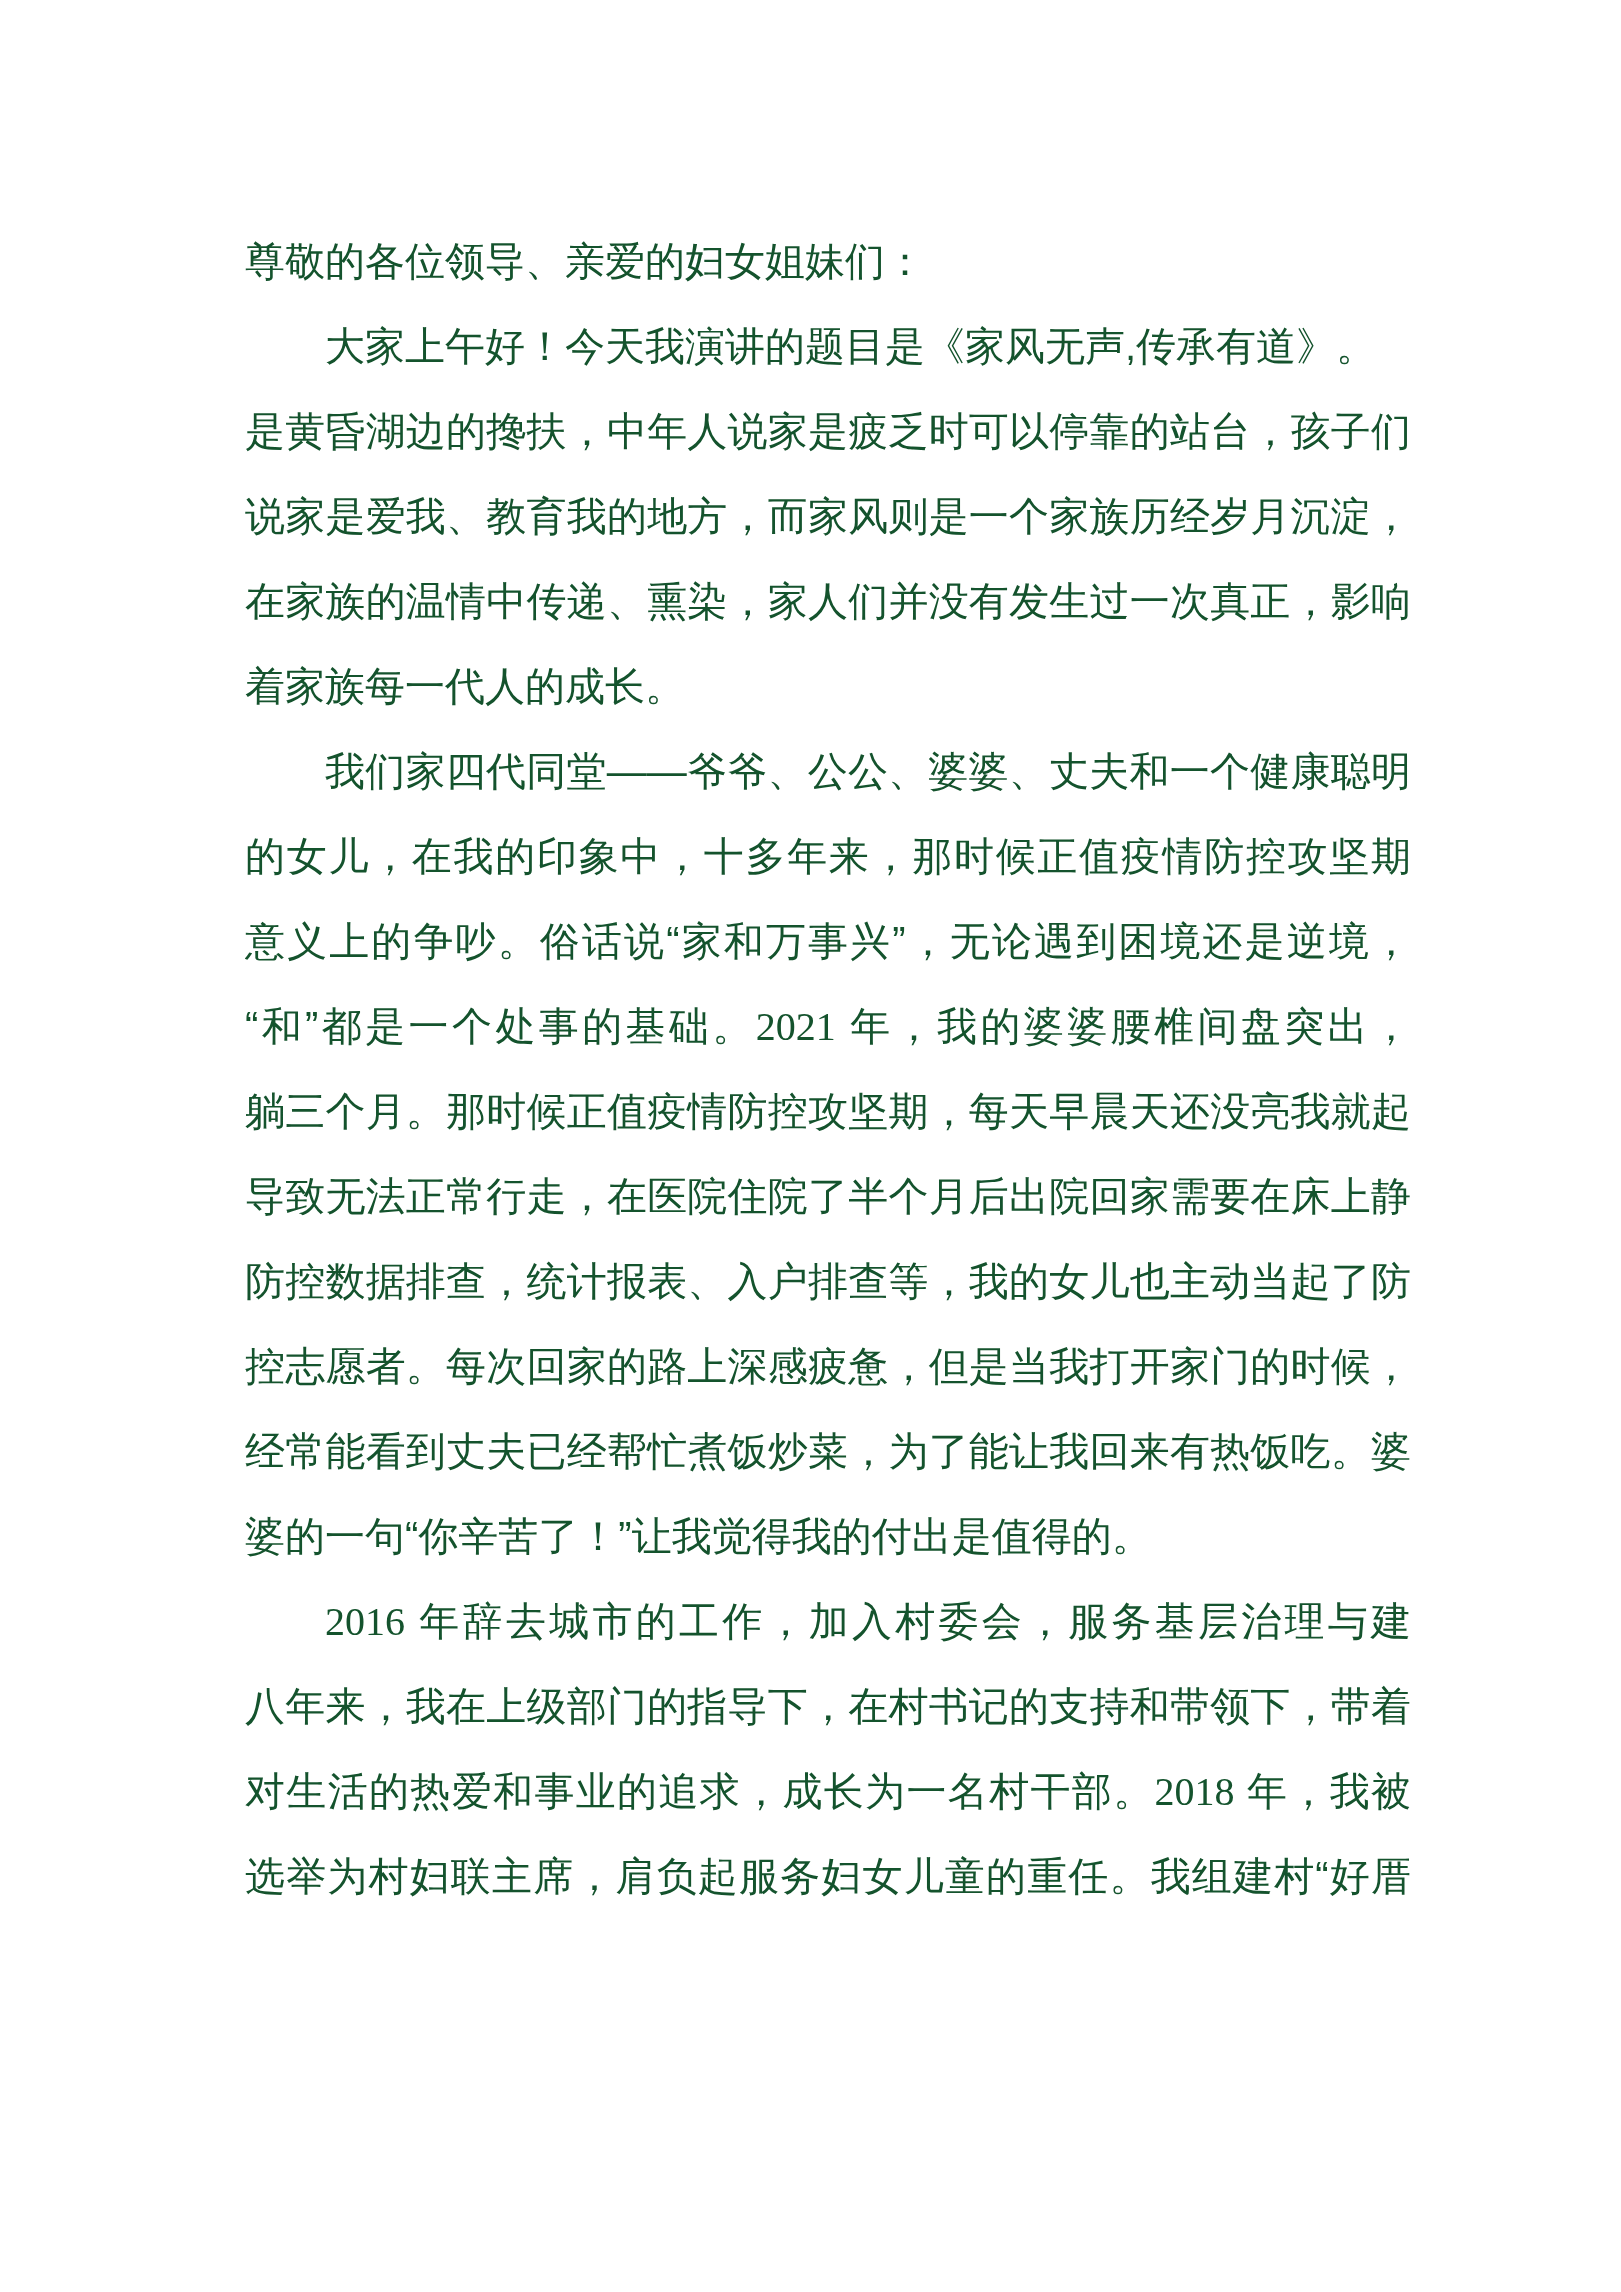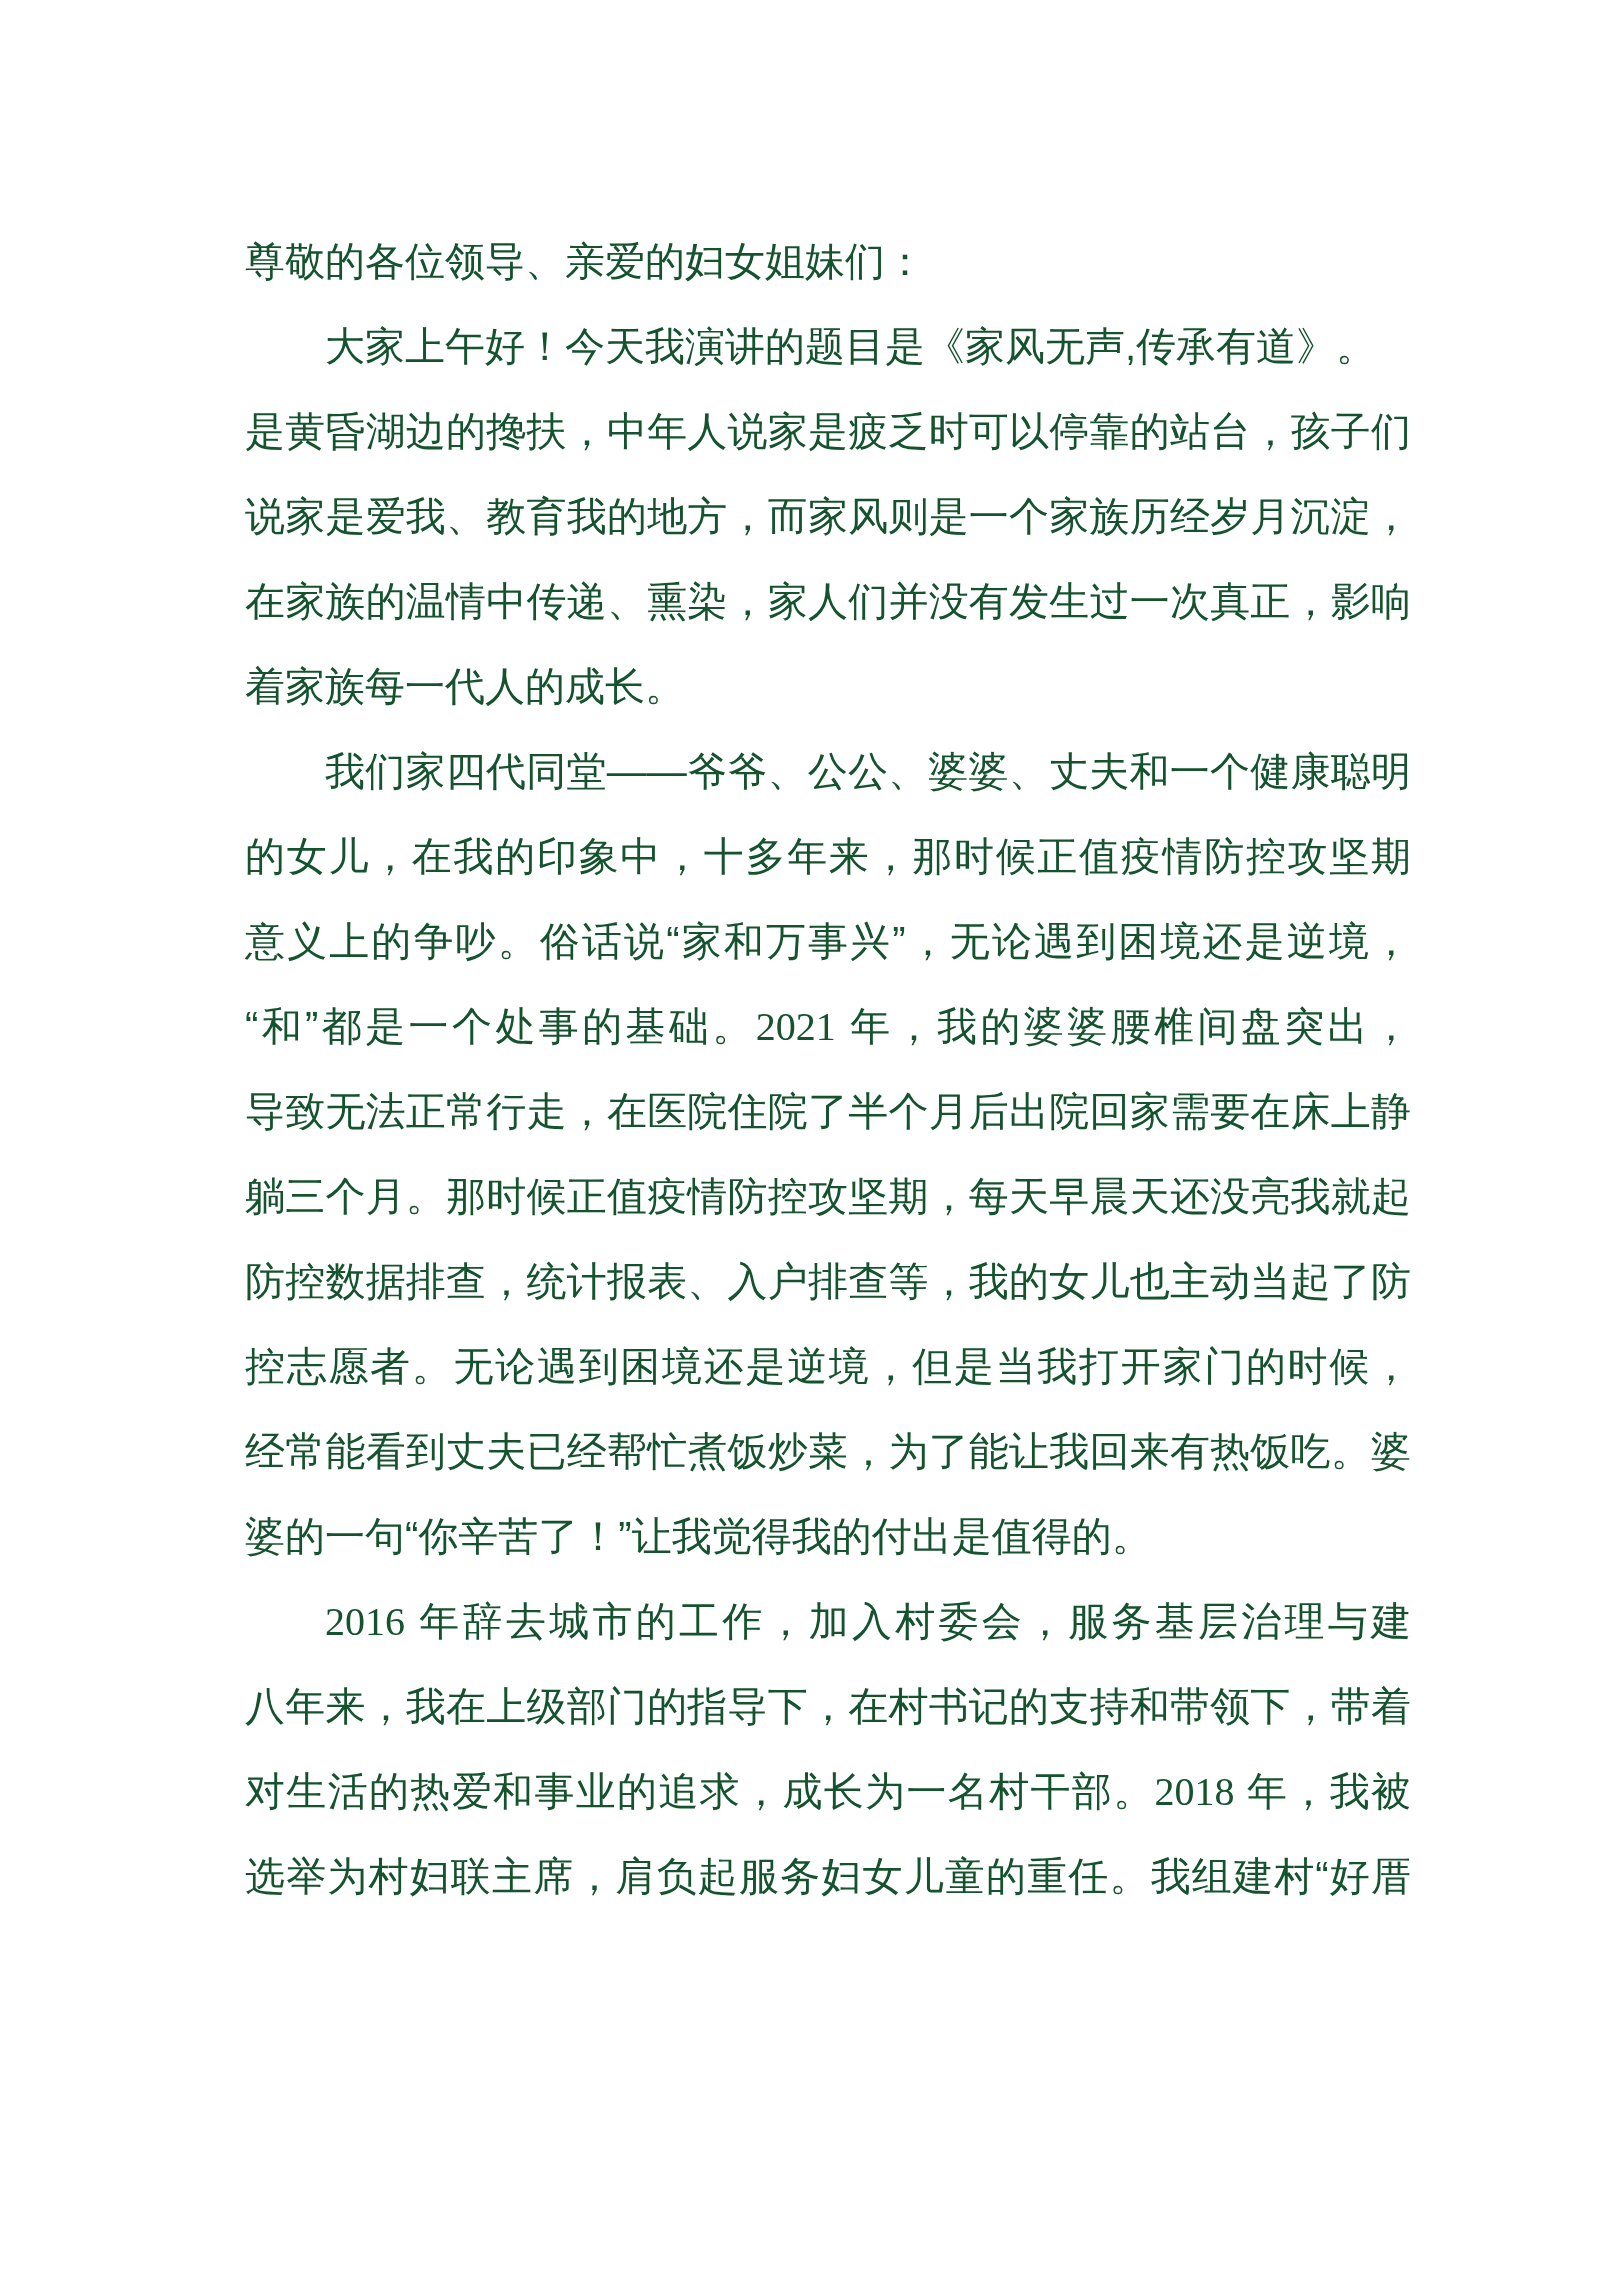--- a/index.html
+++ b/index.html
@@ -70,24 +70,24 @@
         <div class="line stretch">是黄昏湖边的搀扶，中年人说家是疲乏时可以停靠的站台，孩子们</div>
         <div class="line stretch">说家是爱我、教育我的地方，而家风则是一个家族历经岁月沉淀，</div>
         <div class="line stretch">在家族的温情中传递、熏染，家人们并没有发生过一次真正，影响</div>
         <div class="line">着家族每一代人的成长。</div>
       </div>
       <div class="paragraph">
         <div class="line indent stretch">我们家四代同堂——爷爷、公公、婆婆、丈夫和一个健康聪明</div>
         <div class="line stretch">的女儿，在我的印象中，十多年来，那时候正值疫情防控攻坚期</div>
         <div class="line stretch">意义上的争吵。俗话说“家和万事兴”，无论遇到困境还是逆境，</div>
         <div class="line stretch">“和”都是一个处事的基础。<span class="latin">2021</span> 年，我的婆婆腰椎间盘突出，</div>
+        <div class="line stretch">躺三个月。那时候正值疫情防控攻坚期，每天早晨天还没亮我就起</div>
         <div class="line stretch">导致无法正常行走，在医院住院了半个月后出院回家需要在床上静</div>
-        <div class="line stretch">躺三个月。那时候正值疫情防控攻坚期，每天早晨天还没亮我就起</div>
         <div class="line stretch">防控数据排查，统计报表、入户排查等，我的女儿也主动当起了防</div>
-        <div class="line stretch">控志愿者。无论遇到困境还是逆境，但是当我打开家门的时候，</div>
+        <div class="line stretch">控志愿者。每次回家的路上深感疲惫，但是当我打开家门的时候，</div>
         <div class="line stretch">经常能看到丈夫已经帮忙煮饭炒菜，为了能让我回来有热饭吃。婆</div>
         <div class="line">婆的一句“你辛苦了！”让我觉得我的付出是值得的。</div>
       </div>
       <div class="paragraph">
         <div class="line indent stretch"><span class="latin">2016</span> 年辞去城市的工作，加入村委会，服务基层治理与建设。</div>
         <div class="line stretch">八年来，我在上级部门的指导下，在村书记的支持和带领下，带着</div>
         <div class="line stretch">对生活的热爱和事业的追求，成长为一名村干部。<span class="latin">2018</span> 年，我被</div>
         <div class="line stretch">选举为村妇联主席，肩负起服务妇女儿童的重任。我组建村“好厝</div>
       </div>
     </div>

